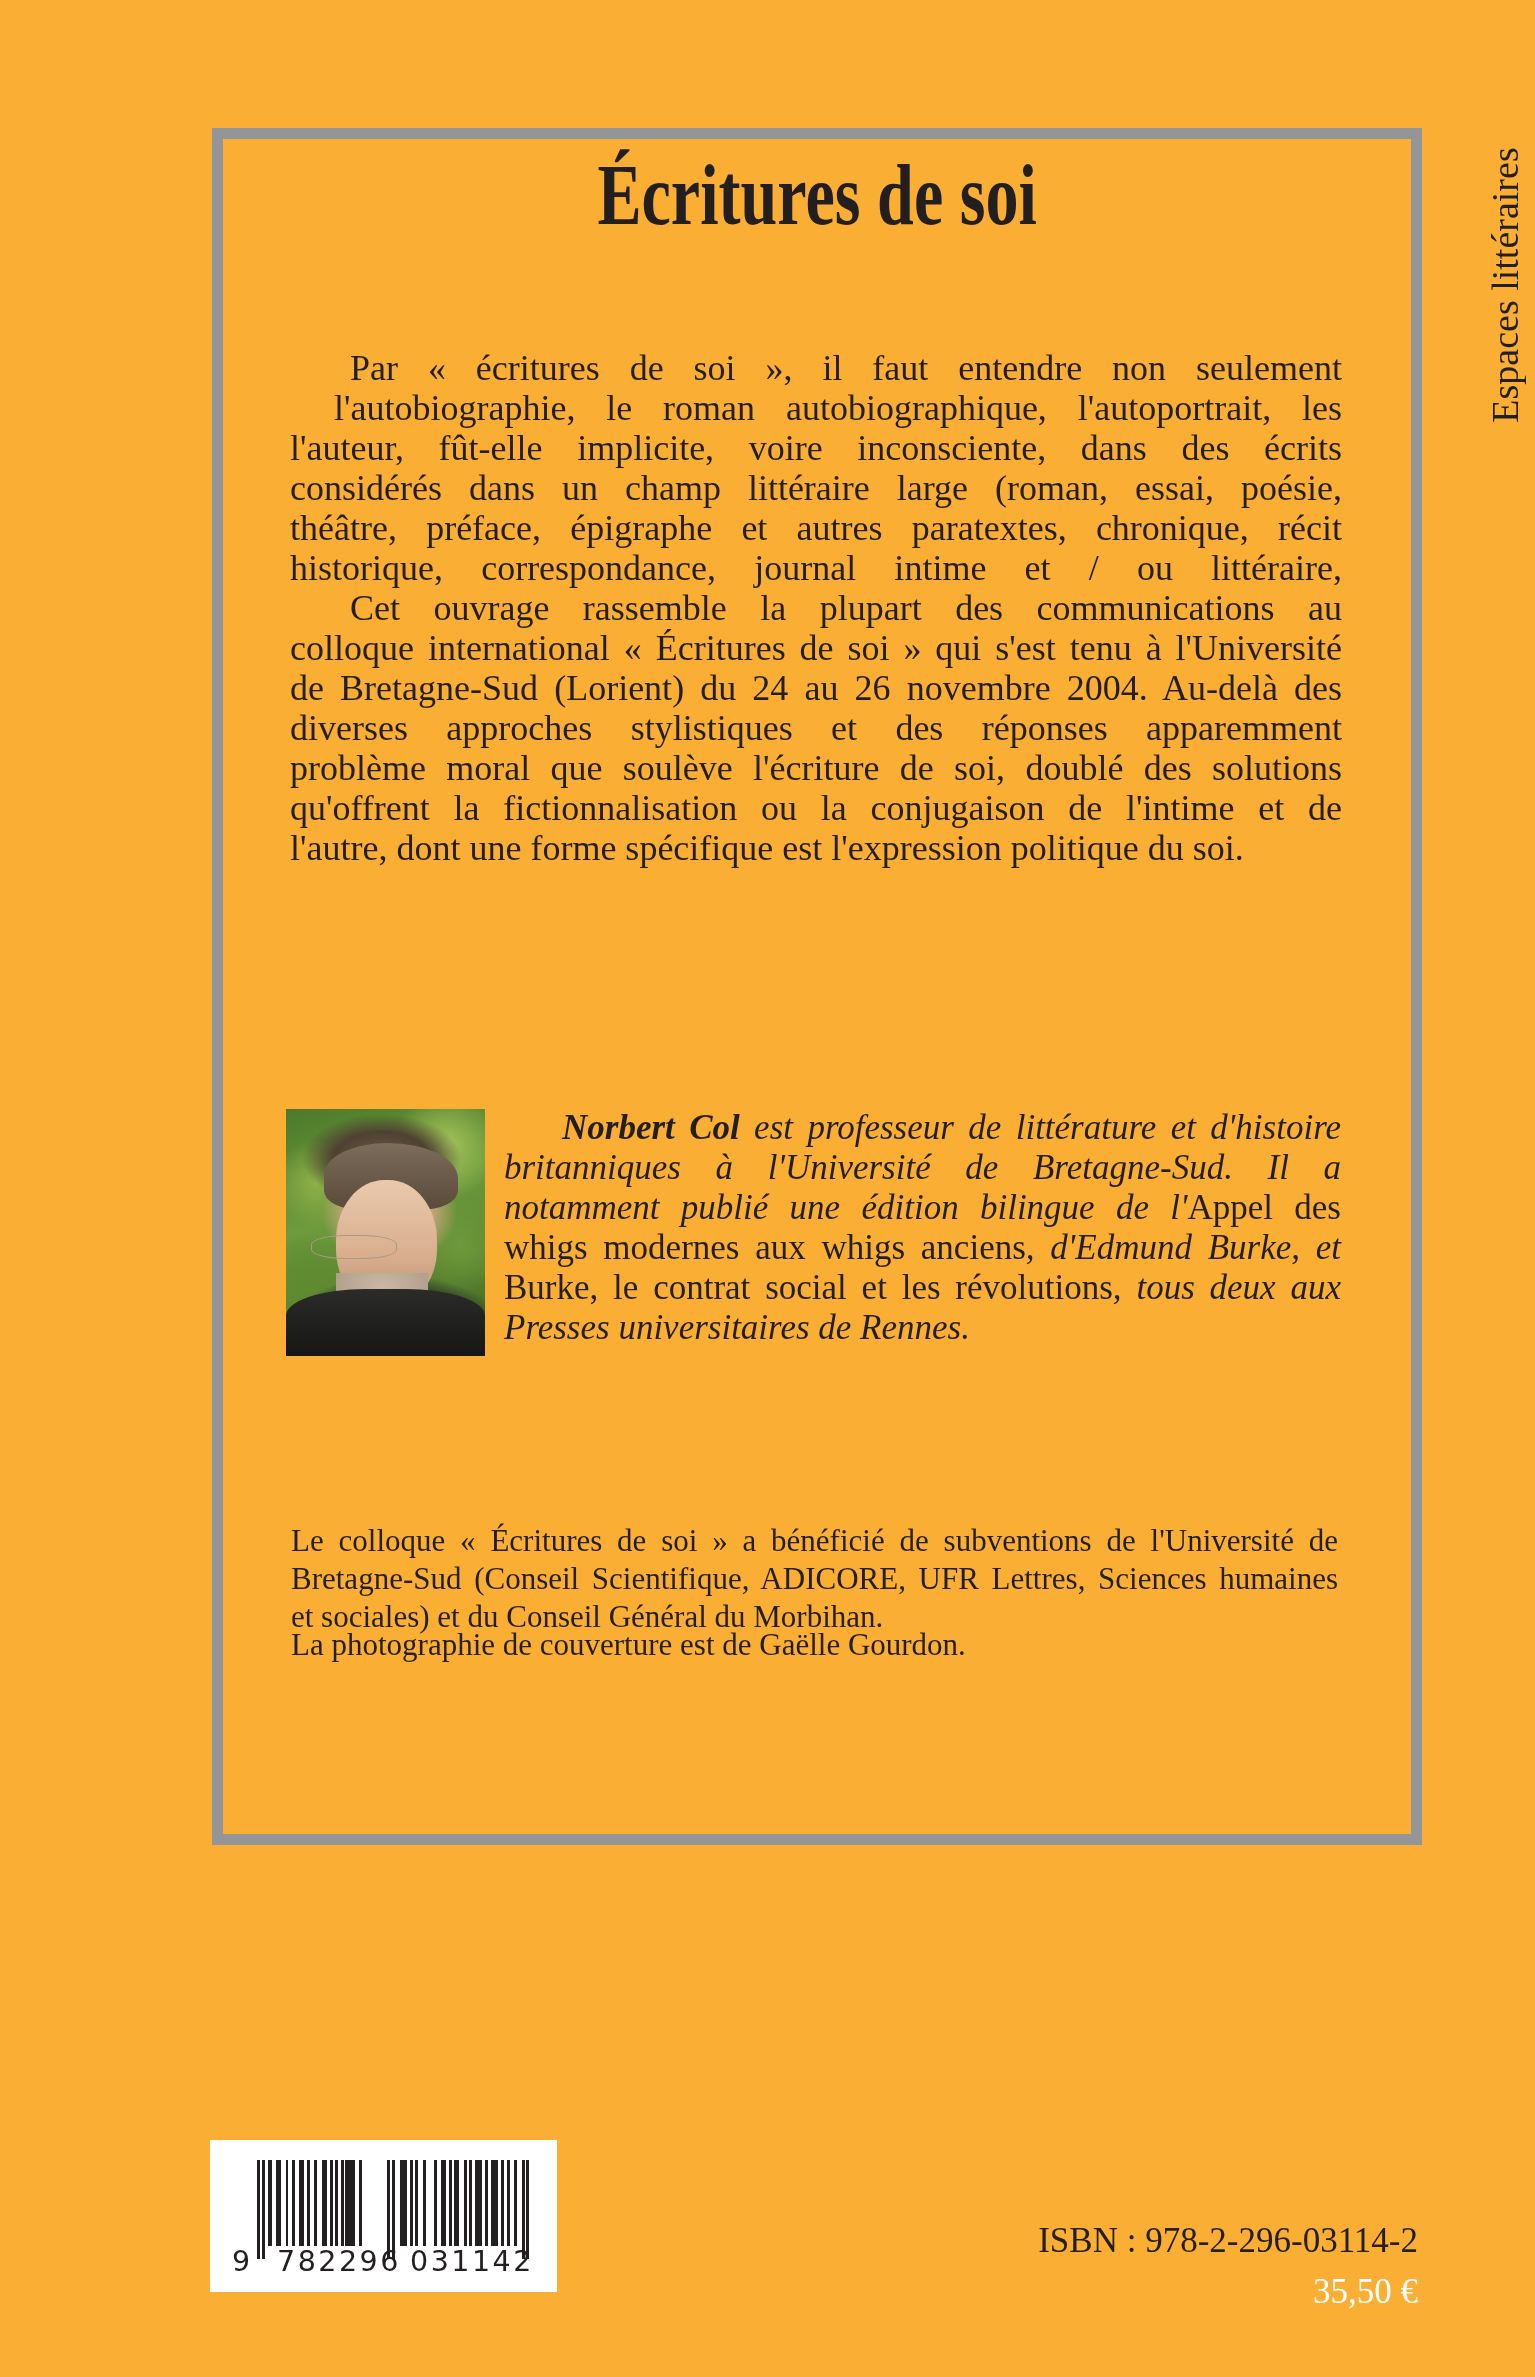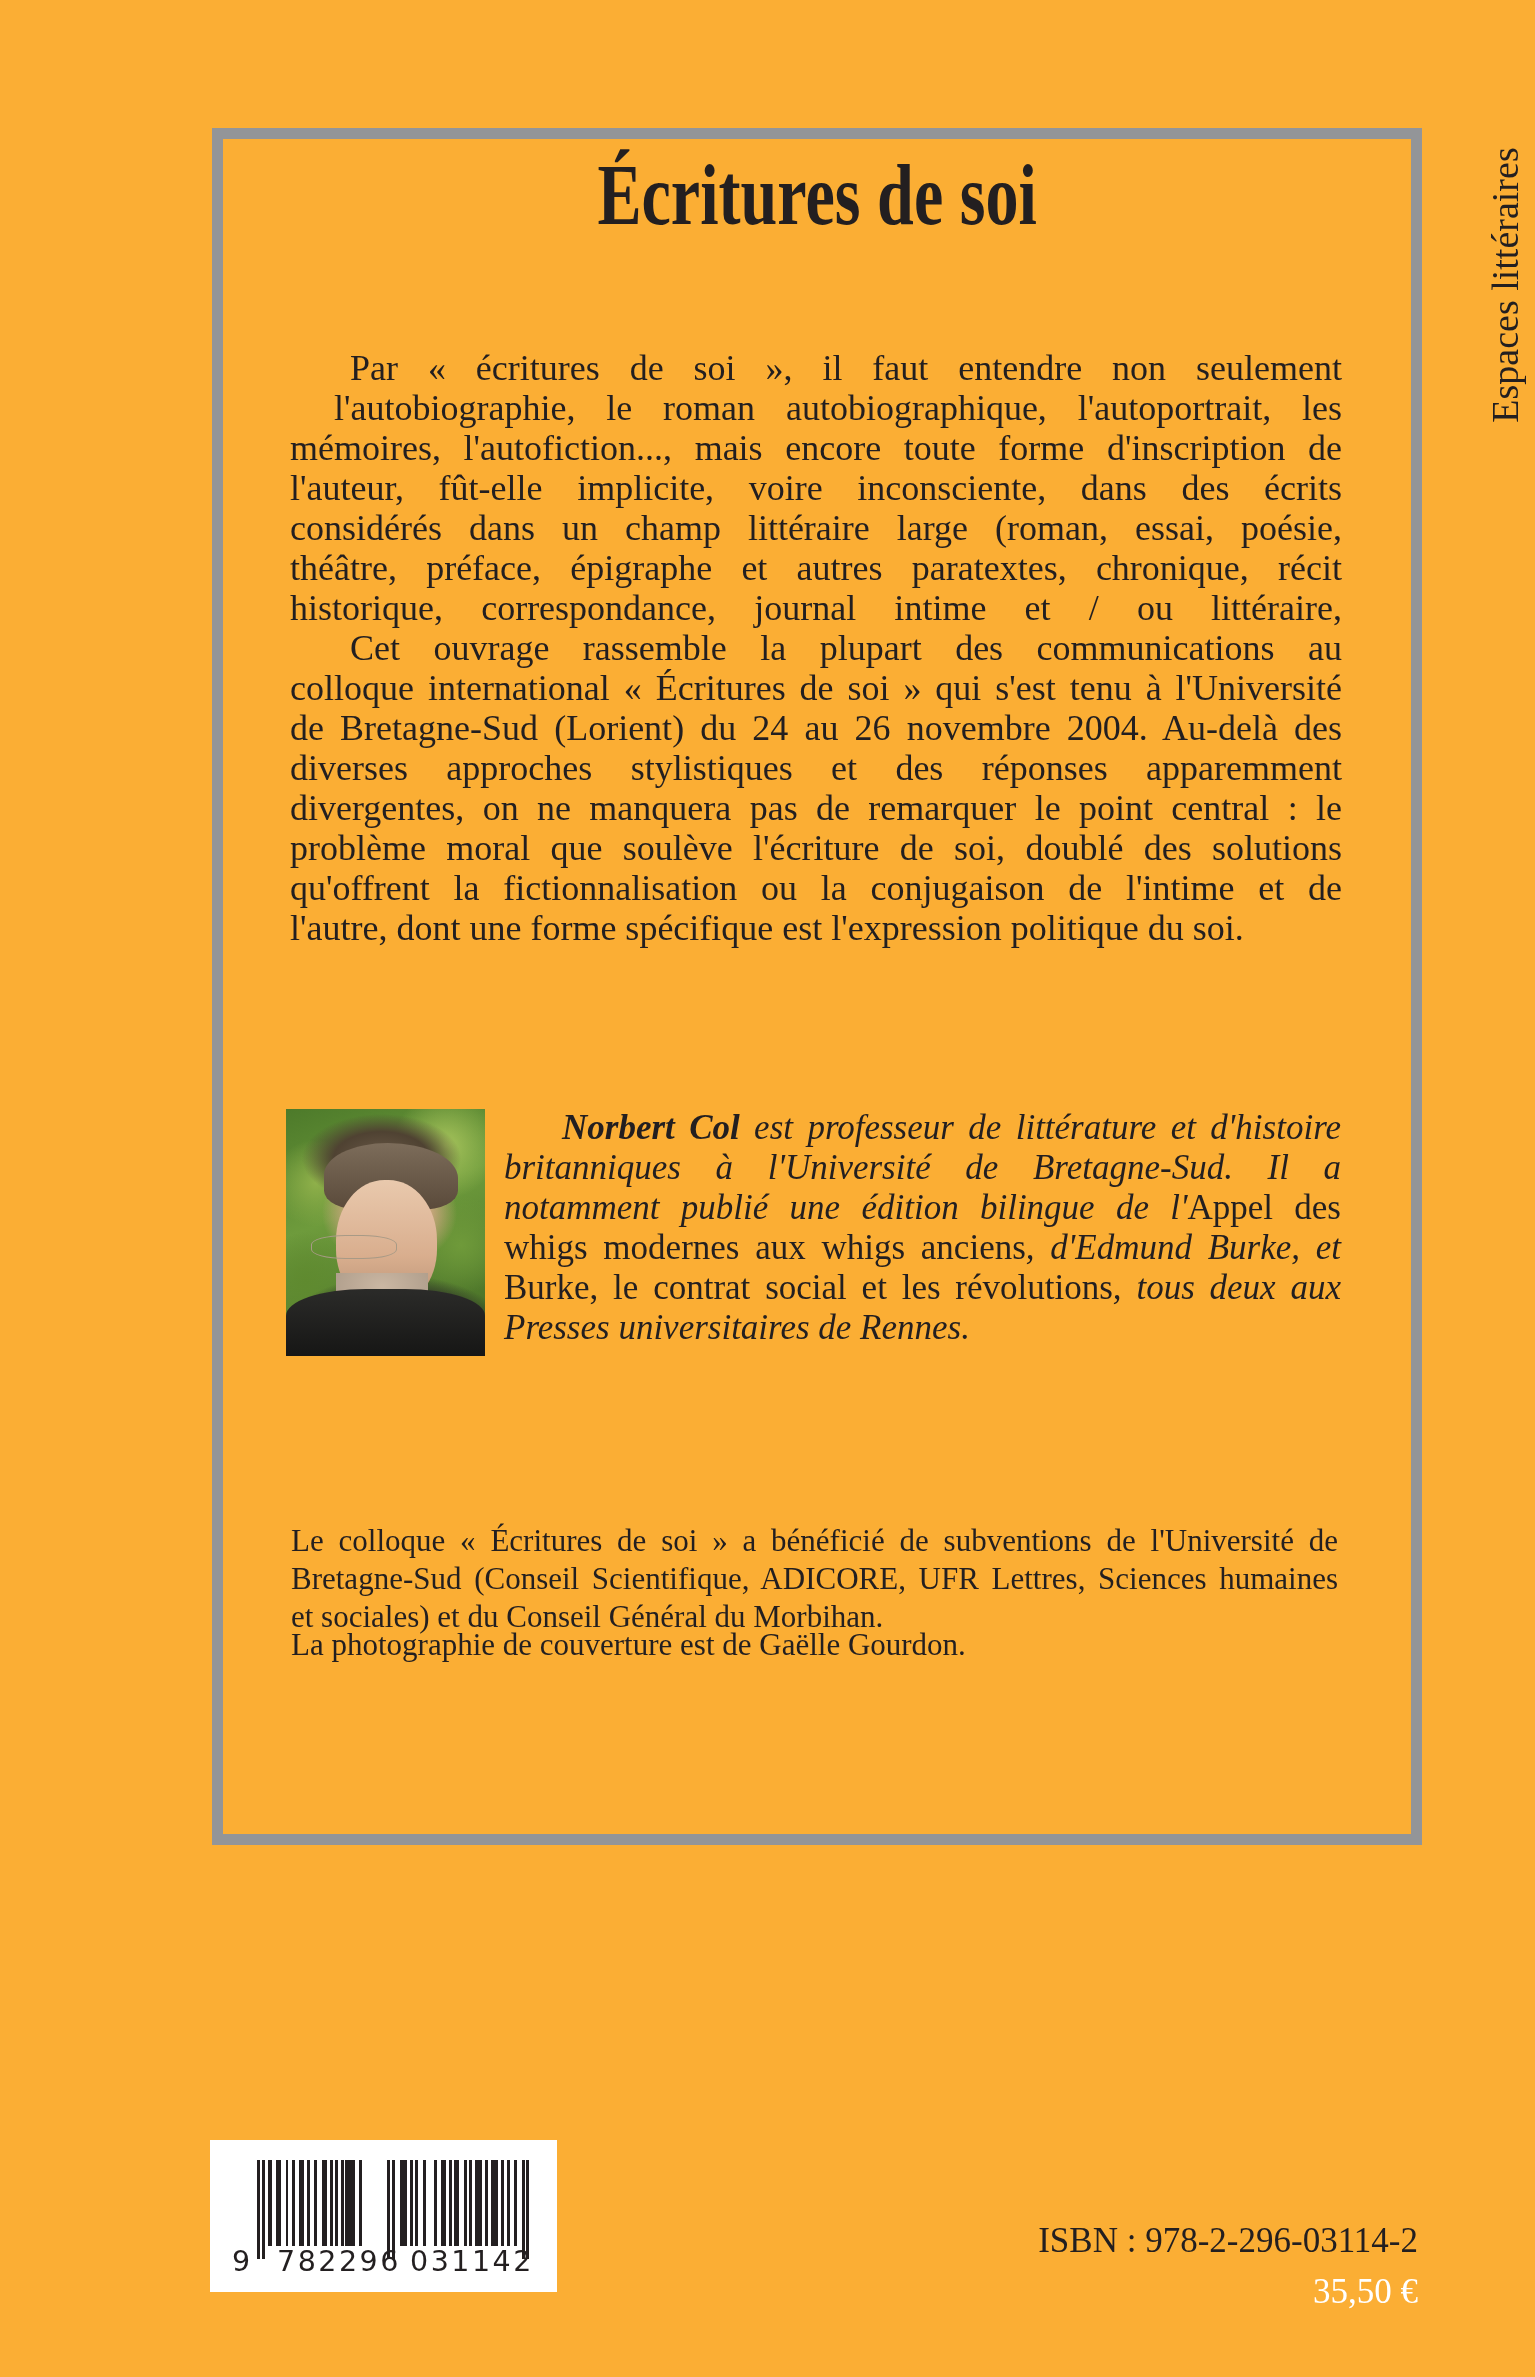--- a/index.html
+++ b/index.html
@@ -188,32 +188,30 @@
 </div>
 
 <h1 class="title" style="margin:0;">
   <span>Écritures de soi</span>
 </h1>
 
 <div class="abstract" id="abstract">
     <p style="text-indent: 0px;">
       <span class="line first" style="white-space: nowrap; text-indent: 0px; padding-left: 60px;">Par « écritures de soi », il faut entendre non seulement</span>
       <span class="line" style="white-space: nowrap; margin-left: 44px;">l'autobiographie, le roman autobiographique, l'autoportrait, les</span>
-      <span class="line" style="white-space: nowrap;">mémoires, l'autofiction..., mais encore toute forme d'inscription de</span>
       <span class="line" style="white-space: nowrap;">l'auteur, fût-elle implicite, voire inconsciente, dans des écrits</span>
       <span class="line" style="white-space: nowrap;">considérés dans un champ littéraire large (roman, essai, poésie,</span>
       <span class="line" style="white-space: nowrap;">théâtre, préface, épigraphe et autres paratextes, chronique, récit</span>
       <span class="line" style="white-space: nowrap;">historique, correspondance, journal intime et / ou littéraire,</span>
     </p>
     <p style="text-indent: 0px;">
       <span class="line first" style="white-space: nowrap; text-indent: 0px; padding-left: 60px;">Cet ouvrage rassemble la plupart des communications au</span>
       <span class="line" style="white-space: nowrap;">colloque international « Écritures de soi » qui s'est tenu à l'Université</span>
       <span class="line" style="white-space: nowrap;">de Bretagne-Sud (Lorient) du 24 au 26 novembre 2004. Au-delà des</span>
       <span class="line" style="white-space: nowrap;">diverses approches stylistiques et des réponses apparemment</span>
-      <span class="line" style="white-space: nowrap;">divergentes, on ne manquera pas de remarquer le point central : le</span>
       <span class="line" style="white-space: nowrap;">problème moral que soulève l'écriture de soi, doublé des solutions</span>
       <span class="line" style="white-space: nowrap;">qu'offrent la fictionnalisation ou la conjugaison de l'intime et de</span>
       <span class="line last" style="white-space: nowrap;">l'autre, dont une forme spécifique est l'expression politique du soi.</span>
     </p>
   </div>
 
 <div class="author-photo" role="img" aria-label="Portrait of Norbert Col">
   <div class="hair"></div>
   <div class="face"></div>
   <div class="glasses"></div>

